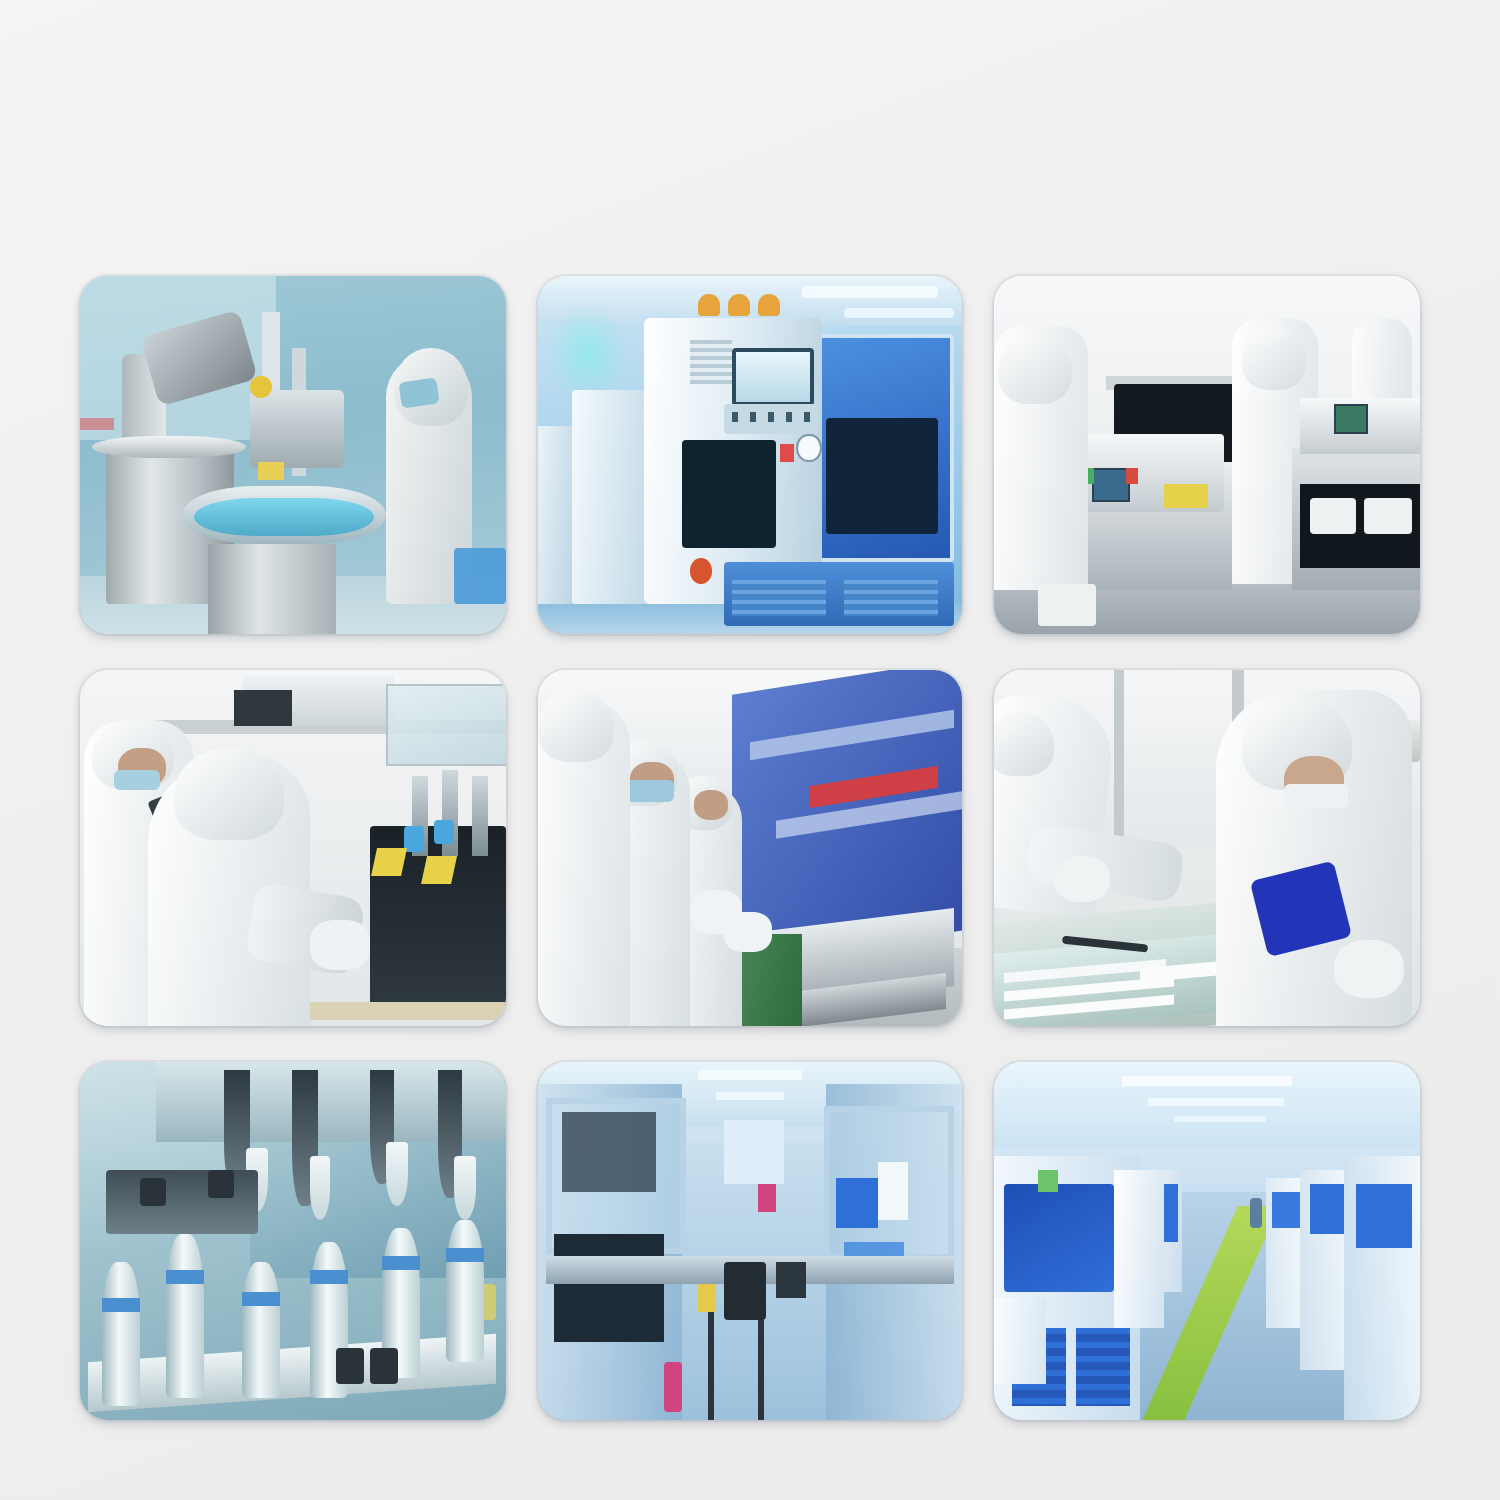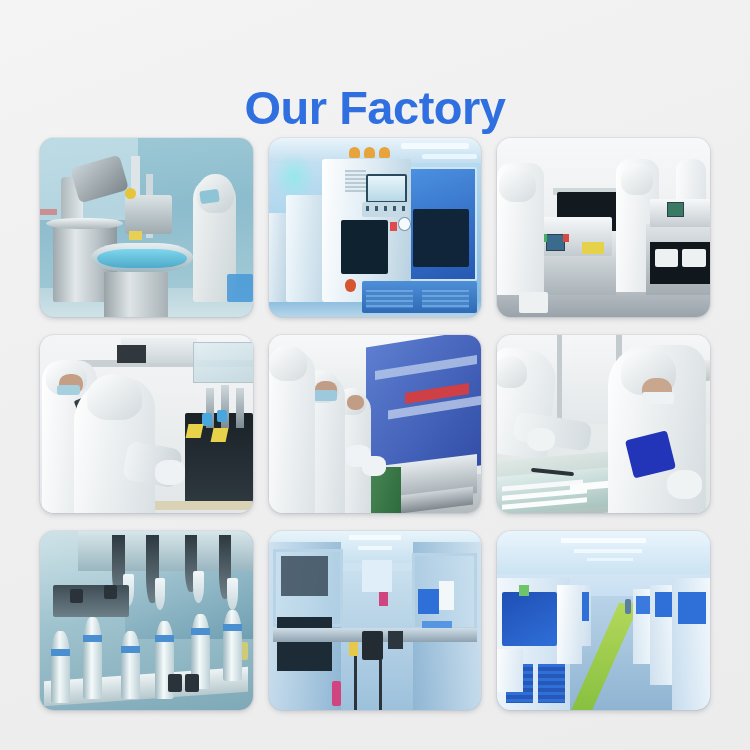--- a/index.html
+++ b/index.html
@@ -291,21 +291,20 @@
   .t9 .r3 { right: 27%; top: 32%; width: 9%; height: 42%; background: linear-gradient(265deg,#f6fbfd,#d6e5f1); }
   .t9 .rb3 { right: 28%; top: 36%; width: 7%; height: 10%; background: #3a79dd; }
   .t9 .dot { left: 60%; top: 38%; width: 3%; height: 8%; background: #5b7f9e; border-radius: 2px; }
 
 </style>
 </head>
 <body style="background: rgb(241, 241, 241);">
 
 <div id="page">
 
-  <h1 id="page-title" style="color: rgb(47, 111, 224);">Our Factory</h1>
 
   <div id="gallery">
 
     <div class="tile t1" title="Cleanroom operator at pharmaceutical mixing vessel and rotary filling carousel">
       <div class="scene">
         <div class="o bg"></div>
           <div class="o wallpanel"></div>
           <div class="o floor"></div>
         <div class="o arm"></div>
           <div class="o head"></div>

